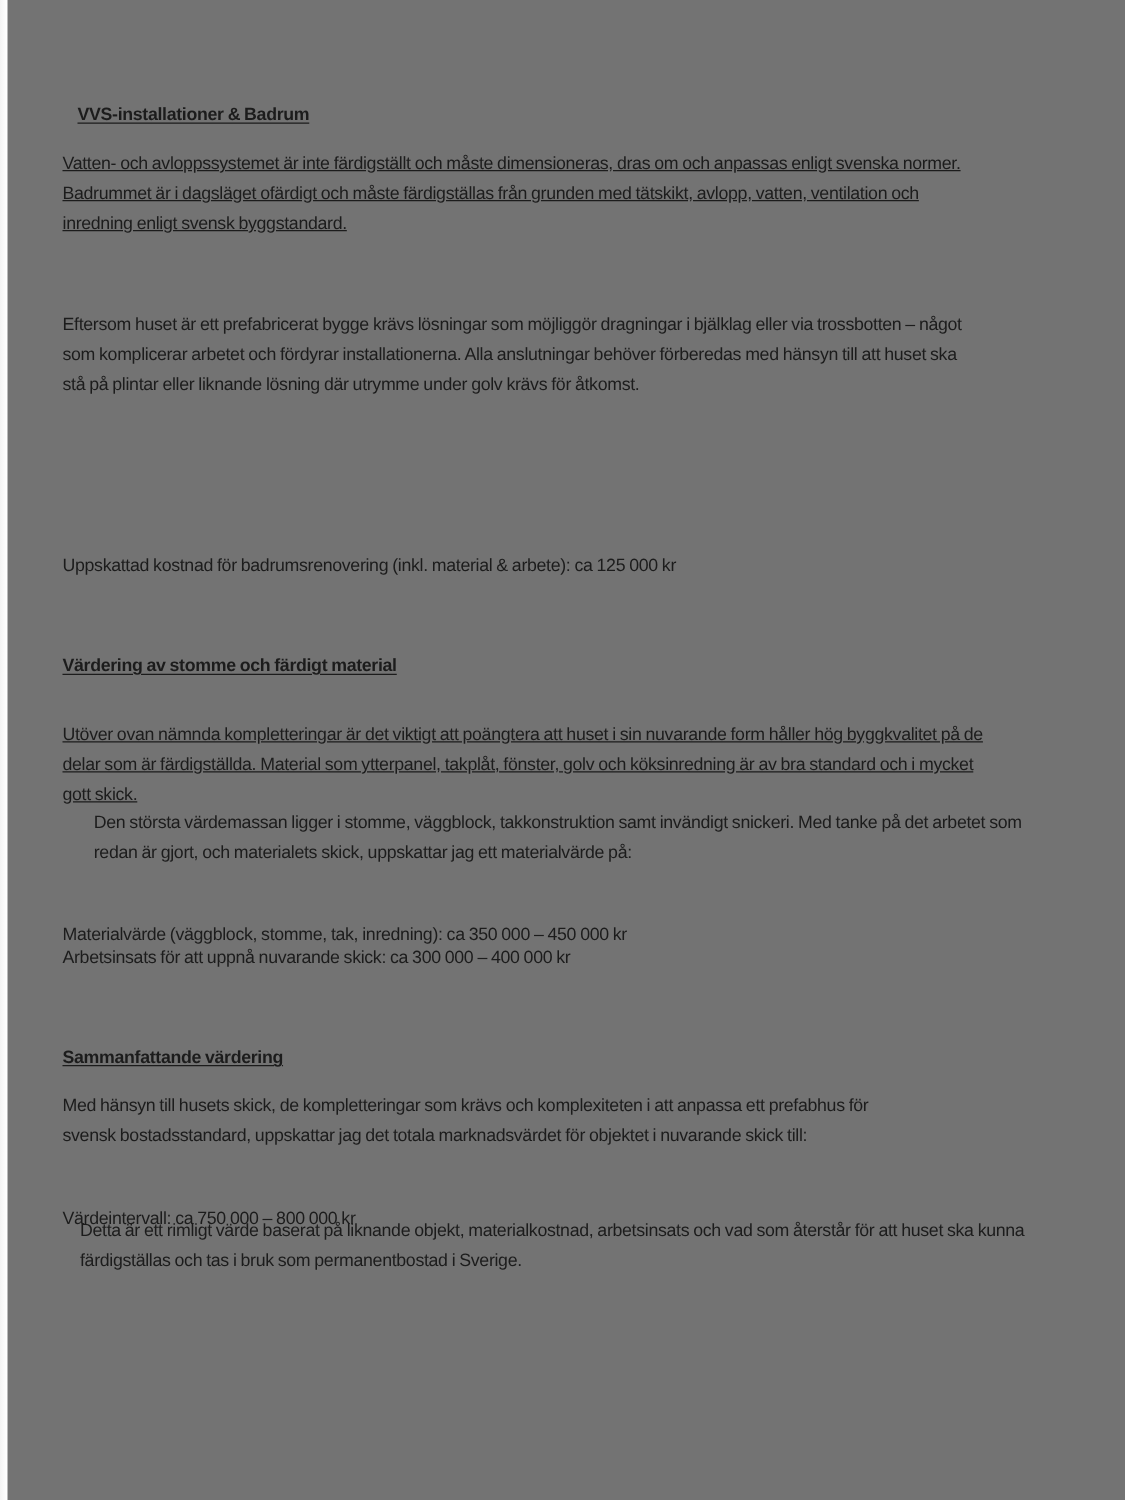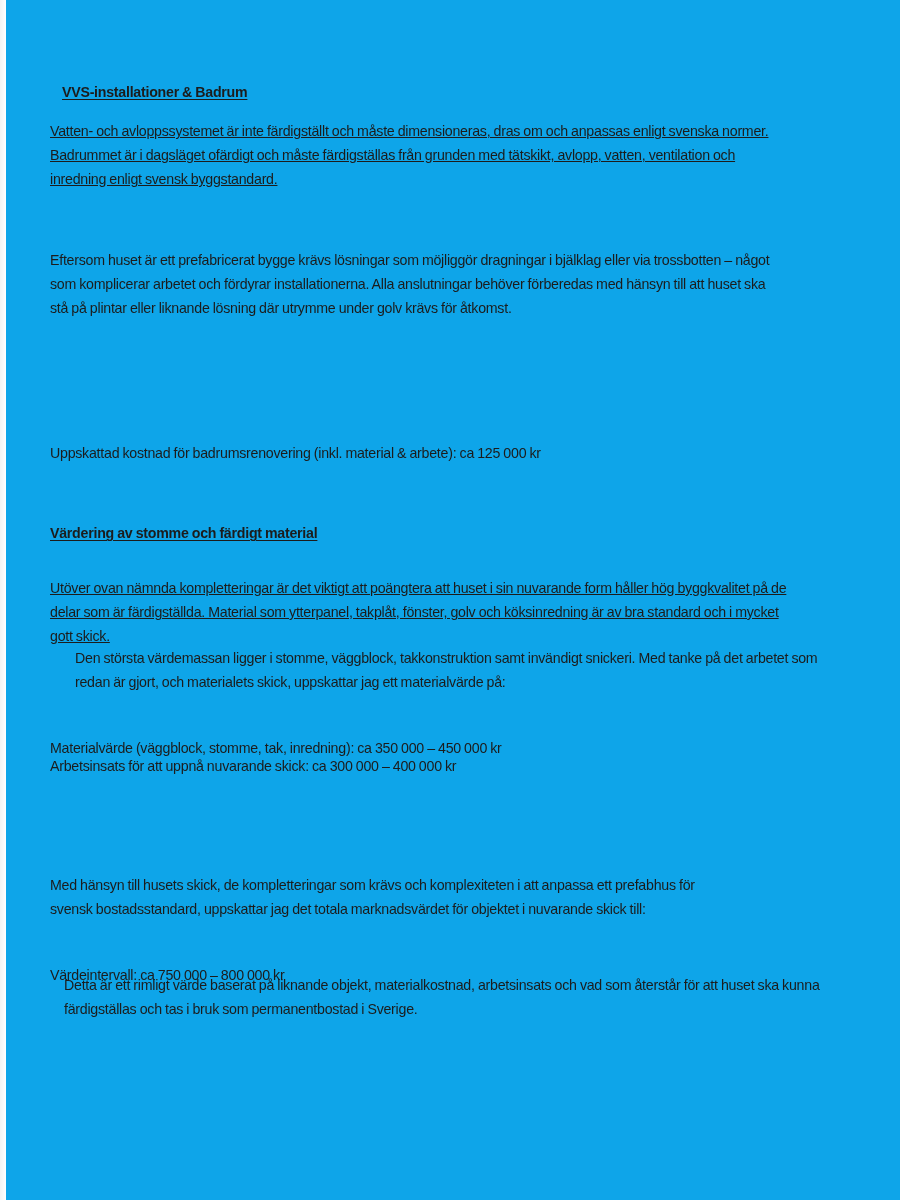--- a/index.html
+++ b/index.html
@@ -12,21 +12,21 @@
       height: 1200px;
       position: relative;
       overflow: hidden;
       font-family: "Liberation Sans", sans-serif;
       color: #1a1a1a;
     }
     .page {
       position: absolute;
       left: 0; top: 0;
       width: 900px; height: 1200px;
-      background: #0ea5e9;
+      background: #737373;
     }
     .edge-shade {
       position: absolute;
       left: 0; top: 0;
       width: 6px; height: 1200px;
       background: linear-gradient(to right, #f3f3f3, #ffffff);
     }
     .blk {
       position: absolute;
       left: 50px;
@@ -57,16 +57,17 @@
   <div class="blk" style="top:119px; width:740px;text-decoration:underline;">Vatten- och avloppssystemet är inte färdigställt och måste dimensioneras, dras om och anpassas enligt svenska normer. Badrummet är i dagsläget ofärdigt och måste färdigställas från grunden med tätskikt, avlopp, vatten, ventilation och inredning enligt svensk byggstandard.</div>
   <div class="blk" style="top:248px; width:728px;">Eftersom huset är ett prefabricerat bygge krävs lösningar som möjliggör dragningar i bjälklag eller via trossbotten – något som komplicerar arbetet och fördyrar installationerna. Alla anslutningar behöver förberedas med hänsyn till att huset ska stå på plintar eller liknande lösning där utrymme under golv krävs för åtkomst.</div>
   <div class="blk" style="top:441px;">Uppskattad kostnad för badrumsrenovering (inkl. material &amp; arbete): ca 125 000 kr</div>
 
   <div class="blk heading" style="top:521px;">Värdering av stomme och färdigt material</div>
   <div class="blk" style="top:576px; width:740px;text-decoration:underline;">Utöver ovan nämnda kompletteringar är det viktigt att poängtera att huset i sin nuvarande form håller hög byggkvalitet på de delar som är färdigställda. Material som ytterpanel, takplåt, fönster, golv och köksinredning är av bra standard och i mycket gott skick.</div>
   <div class="blk" style="top:646px; width:770px;margin-left:25px;">Den största värdemassan ligger i stomme, väggblock, takkonstruktion samt invändigt snickeri. Med tanke på det arbetet som redan är gjort, och materialets skick, uppskattar jag ett materialvärde på:</div>
   <div class="blk" style="top:736px;">Materialvärde (väggblock, stomme, tak, inredning): ca 350 000 – 450 000 kr</div>
   <div class="blk" style="top:754px;">Arbetsinsats för att uppnå nuvarande skick: ca 300 000 – 400 000 kr</div>
 
+  <div class="blk heading" style="top:834px;">Sammanfattande värdering</div>
   <div class="blk" style="top:873px; width:690px;">Med hänsyn till husets skick, de kompletteringar som krävs och komplexiteten i att anpassa ett prefabhus för svensk bostadsstandard, uppskattar jag det totala marknadsvärdet för objektet i nuvarande skick till:</div>
   <div class="blk bold" style="top:963px;">Värdeintervall: ca 750 000 – 800 000 kr</div>
   <div class="blk" style="top:973px; width:775px;margin-left:14px;">Detta är ett rimligt värde baserat på liknande objekt, materialkostnad, arbetsinsats och vad som återstår för att huset ska kunna färdigställas och tas i bruk som permanentbostad i Sverige.</div>
 </div>
 
 </body></html>

